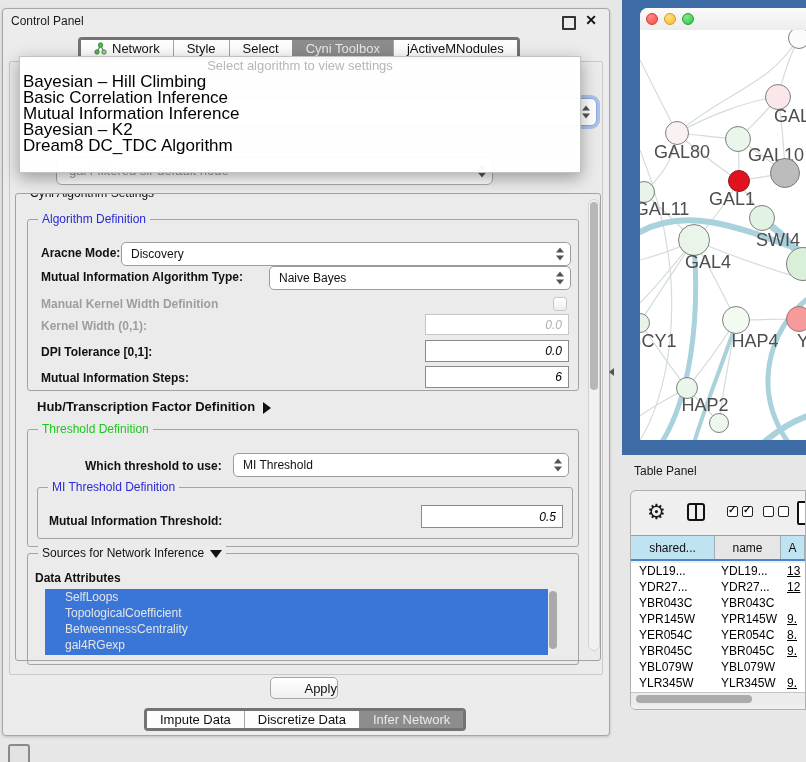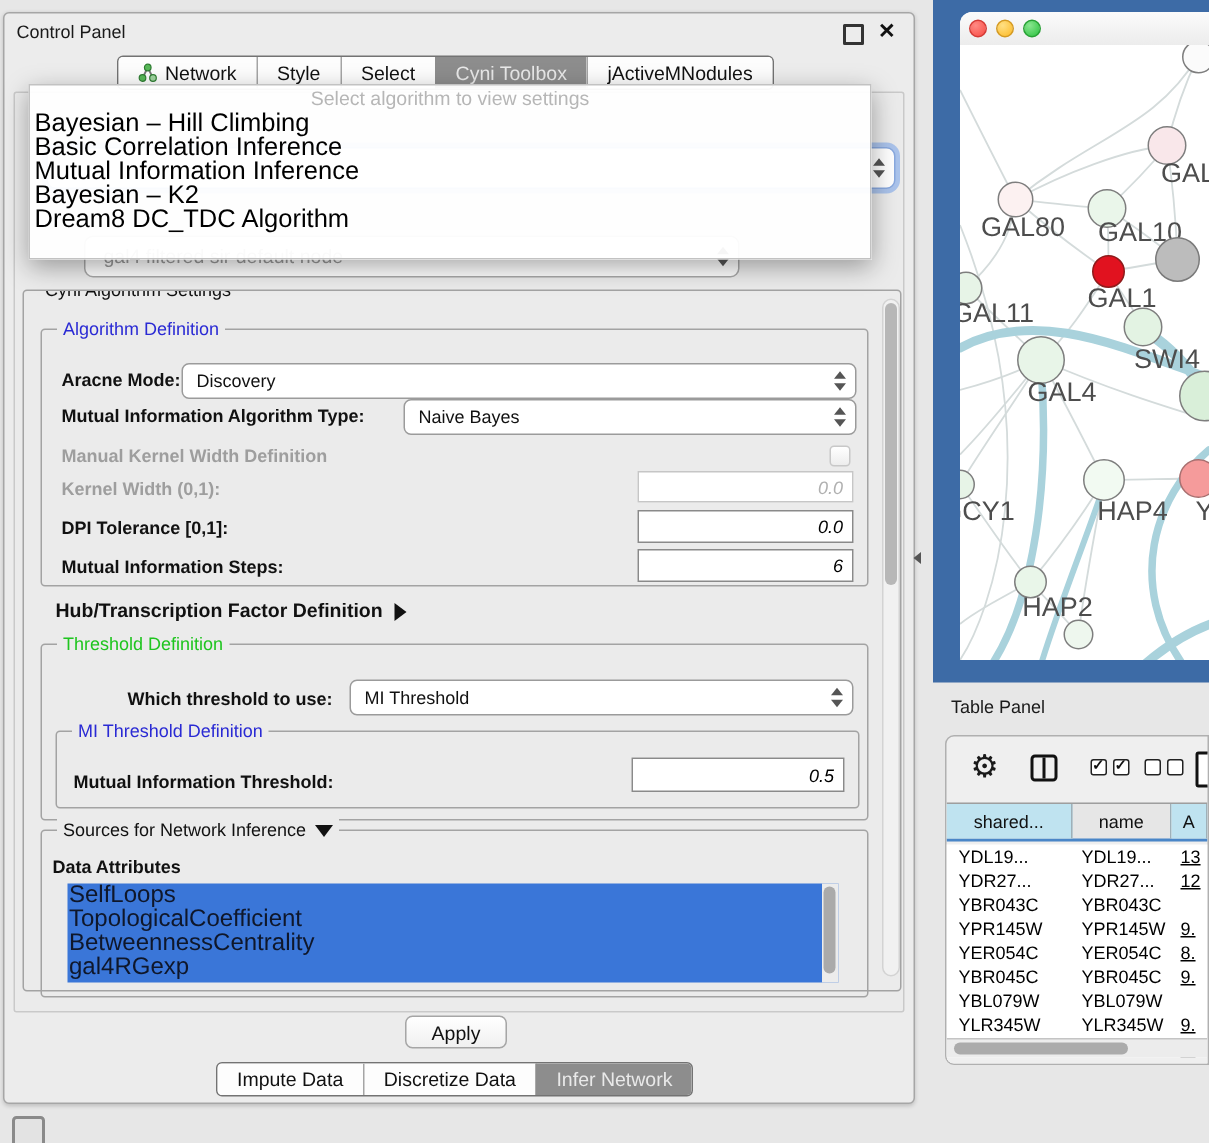--- a/index.html
+++ b/index.html
@@ -5,21 +5,21 @@
   html,body{margin:0;padding:0;}
   body{width:806px;height:762px;position:relative;overflow:hidden;background:#e7e7e7;
        font-family:"Liberation Sans",sans-serif;font-size:12px;color:#111;}
   
   .cp-window{position:absolute;left:2px;top:8px;width:606px;height:726px;background:#ececec;
     border:1px solid #a6a6a6;border-radius:4px;box-shadow:0 1px 3px rgba(0,0,0,.18);}
   .cp-title{position:absolute;left:8px;top:5px;font-size:12px;color:#1a1a1a;}
   .float-btn{position:absolute;right:33px;top:7px;width:10px;height:10px;border:2px solid #333;border-radius:1px;background:transparent;}
   .close-btn{position:absolute;right:12px;top:3px;font-size:14px;font-weight:bold;color:#111;}
   
-  .tabbar{position:absolute;display:flex;height:23px;border:1px solid #737373;border-radius:4px;
+  .tabbar{position:absolute;display:flex;height:23px;border:3px solid #737373;border-radius:4px;
     overflow:hidden;background:#fdfdfd;box-sizing:border-box;}
   .tabbar-top{left:75px;top:28px;}
   .tabbar-bottom{left:141px;top:699px;}
   .tab{padding:0 13px;display:flex;align-items:center;gap:5px;font-size:13px;border-left:1px solid #a5a5a5;
     background:#fdfdfd;color:#111;white-space:nowrap;}
   .tab:first-child{border-left:none;}
   .tab.selected{background:#8d8d8d;color:#e9e9e9;border-left-color:#8d8d8d;}
   .net-icon{display:inline-block;width:13px;height:13px;}
   
   .inner-panel{position:absolute;left:6px;top:52px;width:592px;height:612px;background:#ebebeb;
@@ -57,25 +57,25 @@
     border-left:8px solid #111;vertical-align:middle;margin-left:8px;}
   .arrow-down{display:inline-block;width:0;height:0;border-left:6px solid transparent;border-right:6px solid transparent;
     border-top:8px solid #111;vertical-align:middle;margin-left:6px;}
   
   .settings-group{overflow:hidden;}
   .vscroll{position:absolute;right:3px;top:6px;width:12px;height:452px;background:#f1f1f1;border:1px solid #d3d3d3;
     border-radius:6px;box-sizing:border-box;}
   .vscroll .thumb{position:absolute;left:1px;top:2px;width:8px;height:188px;background:#b7b7b7;border-radius:5px;}
   
   .attr-list{position:absolute;left:42px;top:580px;width:514px;height:66px;background:#3a76d8;overflow:hidden;}
-  .attr-item{height:16px;line-height:16px;padding-left:1px;color:#0f172a;font-size:16px;white-space:nowrap;}
+  .attr-item{height:16px;line-height:16px;padding-left:20px;color:#e5e5e5;font-size:12px;white-space:nowrap;}
   .attr-scroll{position:absolute;right:0;top:0;width:11px;height:66px;background:#ececec;}
   .attr-scroll .thumb{position:absolute;left:1px;top:2px;width:8px;height:58px;background:#aaa;border-radius:4px;}
   .apply-btn{position:absolute;left:267px;top:668px;width:68px;height:22px;background:linear-gradient(#fff,#f0f0f0);
-    border:1px solid #a6a6a6;border-radius:5px;font-size:13px;display:flex;align-items:center;justify-content:center;box-sizing:border-box;}
+    border:1px solid #a6a6a6;border-radius:5px;font-size:13px;display:flex;align-items:center;justify-content:flex-end;box-sizing:border-box;}
   
   .splitter-arrow{position:absolute;left:609px;top:368px;width:0;height:0;border-top:4px solid transparent;
     border-bottom:4px solid transparent;border-right:5px solid #555;}
   
   .blue-frame{position:absolute;left:622px;top:0;width:184px;height:455px;background:#3d6ba6;}
   .net-window{position:absolute;left:18px;top:8px;width:166px;height:432px;background:#fff;
     border-radius:8px 0 0 0;overflow:hidden;}
   .net-titlebar{position:absolute;left:0;top:0;right:0;height:22px;background:linear-gradient(#fbfbfb,#ececec);
     border-bottom:1px solid #d4d4d4;}
   .tl{position:absolute;top:5px;width:12px;height:12px;border-radius:50%;box-sizing:border-box;}
@@ -305,23 +305,23 @@
           <path d="M 166 270 C 130 300 110 360 150 415" stroke-width="5"></path>
           <path d="M 110 425 C 135 400 155 390 170 385" stroke-width="6"></path>
         </g>
       </svg>
     <div class="node" style="left: 148px; top: -3px; width: 22px; height: 22px; background: rgb(251, 251, 251);"></div>
         <div class="node" style="left: 125px; top: 54px; width: 26px; height: 26px; background: rgb(249, 231, 234);"></div>
         <div class="node-label" style="left: 152px; top: 86px;">GAL</div>
         <div class="node" style="left: 25px; top: 91px; width: 24px; height: 24px; background: rgb(252, 241, 241);"></div>
         <div class="node-label" style="left: 42px; top: 122px;">GAL80</div>
         <div class="node" style="left: 85px; top: 96px; width: 26px; height: 26px; background: rgb(234, 246, 234);"></div>
-        <div class="node-label" style="left: 120px; top: 125px;">GAL10</div>
+        <div class="node-label" style="left: 136px; top: 125px;">GAL10</div>
         <div class="node" style="left: 88px; top: 140px; width: 22px; height: 22px; background: rgb(225, 18, 31); border-color: rgb(142, 27, 27);"></div>
-        <div class="node-label" style="left: 108px; top: 169px;">GAL1</div>
+        <div class="node-label" style="left: 92px; top: 169px;">GAL1</div>
         <div class="node" style="left: 130px; top: 128px; width: 30px; height: 30px; background: rgb(188, 188, 188); border-color: rgb(122, 122, 122);"></div>
         <div class="node" style="left: -7px; top: 151px; width: 22px; height: 22px; background: rgb(231, 244, 231);"></div>
         <div class="node-label" style="left: 22px; top: 179px;">GAL11</div>
         <div class="node" style="left: 109px; top: 175px; width: 26px; height: 26px; background: rgb(227, 243, 227);"></div>
         <div class="node-label" style="left: 138px; top: 210px;">SWI4</div>
         <div class="node" style="left: 38px; top: 194px; width: 32px; height: 32px; background: rgb(232, 245, 232);"></div>
         <div class="node-label" style="left: 68px; top: 232px;">GAL4</div>
         <div class="node" style="left: 146px; top: 217px; width: 34px; height: 34px; background: rgb(217, 239, 217);"></div>
         <div class="node" style="left: -10px; top: 283px; width: 20px; height: 20px; background: rgb(231, 244, 231);"></div>
         <div class="node-label" style="left: 12px; top: 311px;">GCY1</div>

